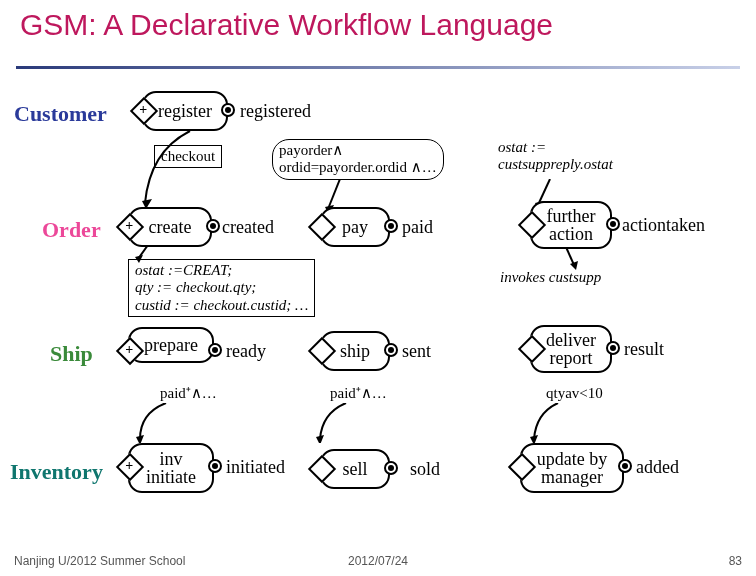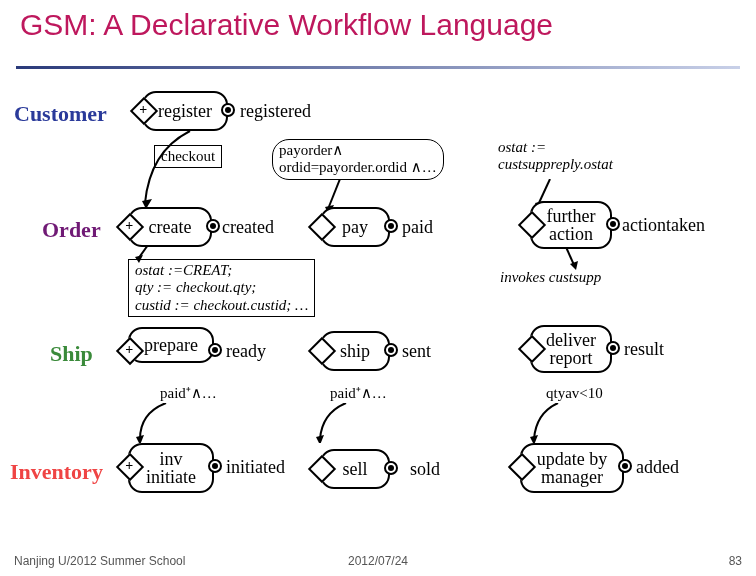--- a/index.html
+++ b/index.html
@@ -26,23 +26,23 @@
     width: 100%;
     height: 480px;
   }
   .row-label {
     position: absolute;
     font-family: "Times New Roman", serif;
     font-size: 22px;
     font-weight: bold;
   }
   .customer { color: #2a3a9a; top: 22px; left: 14px; }
-  .order    { color: #701a75; top: 138px; left: 42px; }
+  .order    { color: #ec4899; top: 138px; left: 42px; }
   .ship     { color: #3a8a3a; top: 262px; left: 50px; }
-  .inventory{ color: #ef4444; top: 380px; left: 10px; }
+  .inventory{ color: #0f766e; top: 380px; left: 10px; }
 
   .stage {
     position: absolute;
     border: 2px solid #000;
     border-radius: 14px;
     background: #fff;
     font-family: "Times New Roman", serif;
     font-size: 18px;
     text-align: center;
     display: flex;

